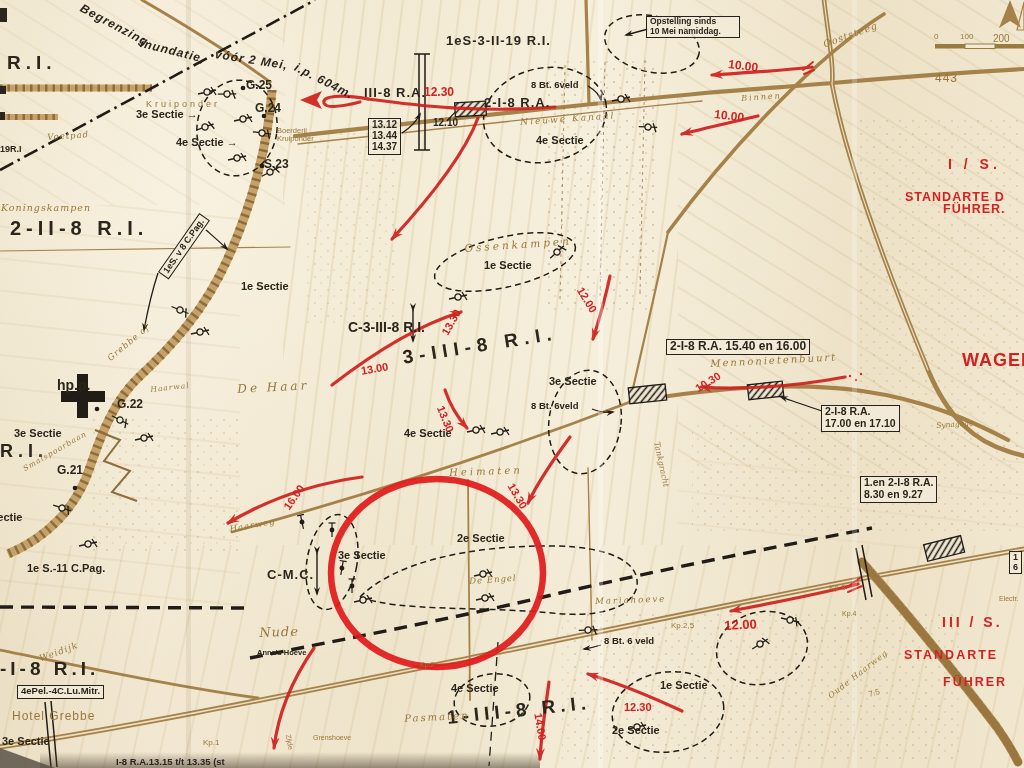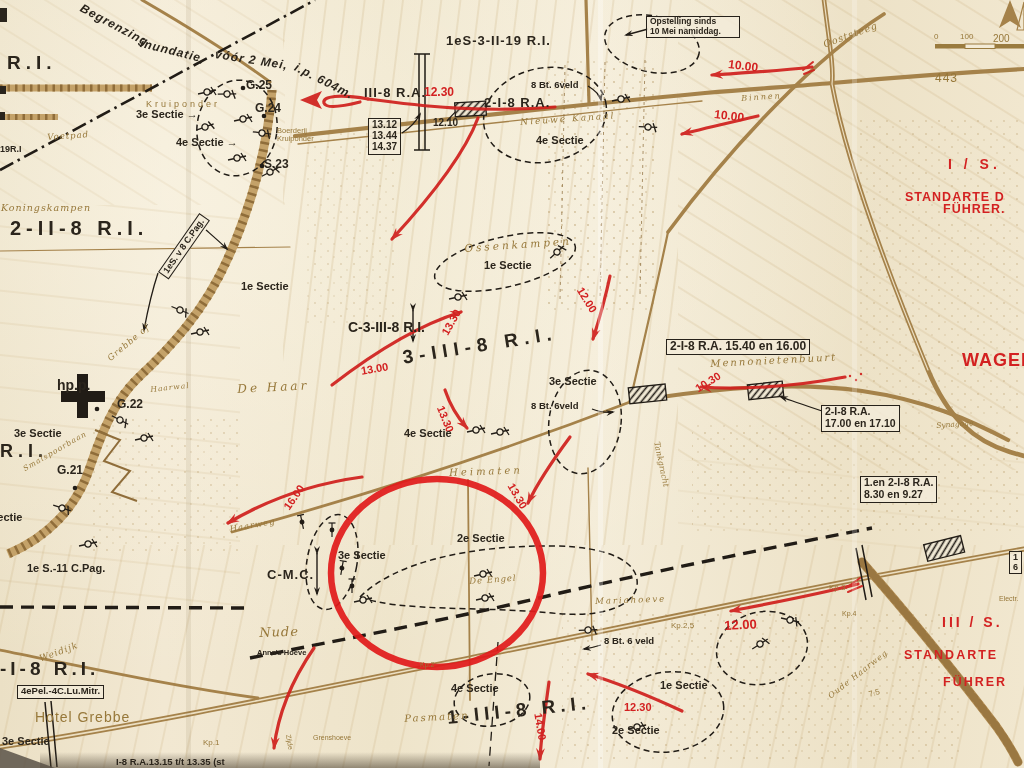--- a/index.html
+++ b/index.html
@@ -345,21 +345,21 @@
       <div class="lb b" style="left: 446px; top: 707px; font-size: 19px; letter-spacing: 5px; transform: rotate(-6deg);">1-III-8 R.I.</div>
       <div class="lb b" style="left: 451px; top: 682px; font-size: 11px;">4e Sectie</div>
       <div class="lb br" style="left: 404px; top: 713px; font-size: 10px; letter-spacing: 2px; transform: rotate(-3deg);">Pasmaten</div>
       <div class="lb rd" style="left: 544px; top: 712px; font-size: 11px; transform: rotate(80deg);">14.00</div>
       <div class="lb brs" style="left: 313px; top: 734px; font-size: 7px;">Grenshoeve</div>
       <div class="lb brs" style="left: 420px; top: 661px; font-size: 7px;">Kp.2</div>
       <div class="lb brs" style="left: 203px; top: 739px; font-size: 8px;">Kp.1</div>
       <div class="lb b" style="left: 161px; top: 773px; font-size: 15px; font-family: Liberation Serif, serif;">Pothoek</div>
       <div class="lb b" style="left: 116px; top: 757px; font-size: 9.5px;">I-8 R.A.13.15 t/t 13.35 (st</div>
       <div class="lb br" style="left: 38px; top: 654px; font-size: 9px; letter-spacing: 1px; transform: rotate(-20deg);">Weidijk</div>
-      <div class="lb brs" style="left: 35px; top: 710px; font-size: 14px; letter-spacing: 1px;">Hotel Grebbe</div>
+      <div class="lb brs" style="left: 12px; top: 710px; font-size: 12px; letter-spacing: 1px;">Hotel Grebbe</div>
       <div class="lb b" style="left: 0px; top: 658px; font-size: 19px; letter-spacing: 4px;">-I-8 R.I.</div>
       <div class="lb bx" style="left: 17px; top: 685px; font-size: 9.5px;">4ePel.-4C.Lu.Mitr.</div>
       <div class="lb b" style="left: 2px; top: 735px; font-size: 11px;">3e Sectie</div>
       <div class="lb rd" style="left: 942px; top: 615px; font-size: 14px; letter-spacing: 3px;">III / S.</div>
       <div class="lb rd" style="left: 904px; top: 648px; font-size: 12.5px; letter-spacing: 2px;">STANDARTE</div>
       <div class="lb rd" style="left: 943px; top: 675px; font-size: 12.5px; letter-spacing: 2px;">FÜHRER</div>
       <div class="lb brs" style="left: 999px; top: 595px; font-size: 7px;">Electr.</div>
       <div class="lb brs" style="left: 868px; top: 691px; font-size: 8px; transform: rotate(-15deg);">7.5</div>
       <div class="lb brs" style="left: 292px; top: 734px; font-size: 7px; transform: rotate(80deg);">Zijde</div>
       <div class="lb bx" style="left: 1009px; top: 551px; font-size: 9px;">1

